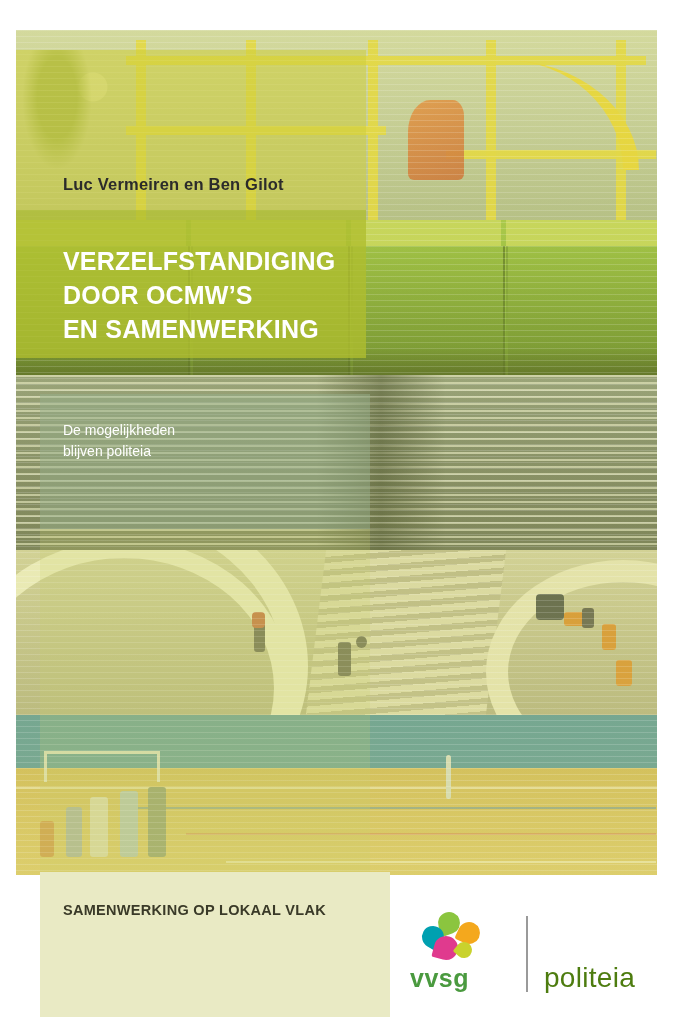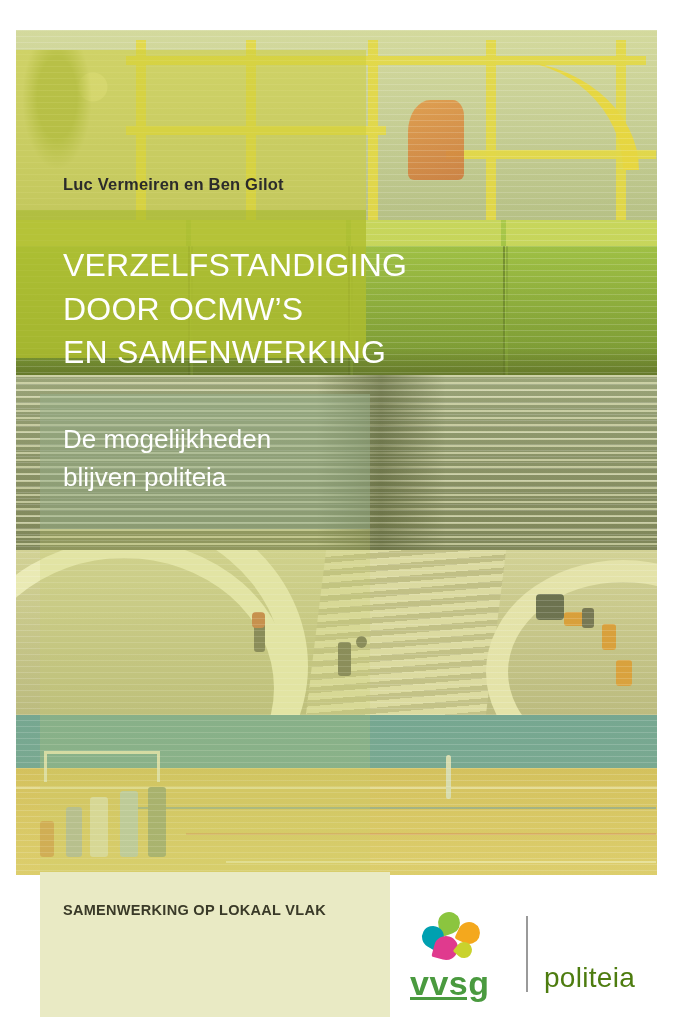--- a/index.html
+++ b/index.html
@@ -224,32 +224,32 @@
     left: 63px; top: 163px;
     font-size: 16.5px;
     font-weight: bold;
     color: #2b2b2b;
     letter-spacing: .2px;
   }
   .main-title {
     position: absolute;
     left: 63px; top: 232px;
     width: 330px;
-    font-size: 32px;
-    font-weight: normal;
+    font-size: 25px;
+    font-weight: bold;
     line-height: 1.36;
     color: #ffffff;
     letter-spacing: .2px;
   }
   .main-title .ln { display: block; }
   .subtitle {
     position: absolute;
     left: 63px; top: 408px;
     width: 320px;
-    font-size: 26px;
+    font-size: 14px;
     line-height: 1.47;
     color: #ffffff;
   }
   .subtitle .ln { display: block; }
 
   .series {
     position: absolute;
     left: 63px; top: 888px;
     width: 320px;
     font-size: 14.5px;
@@ -271,25 +271,24 @@
     left: 12px; top: 0;
     width: 74px; height: 50px;
   }
   .petal {
     position: absolute;
     border-radius: 50% 50% 50% 10%;
   }
   .vvsg-word {
     position: absolute;
     left: 2px; top: 52px;
-    font-size: 34px;
+    font-size: 25px;
     font-weight: bold;
     color: #4a9a3f;
     letter-spacing: .5px;
-    text-decoration: underline;
   }
   .logo-divider {
     position: absolute;
     left: 118px; top: 4px;
     width: 1.5px; height: 76px;
     background: #9a9a9a;
   }
   .politeia-word {
     position: absolute;
     left: 136px; top: 50px;

